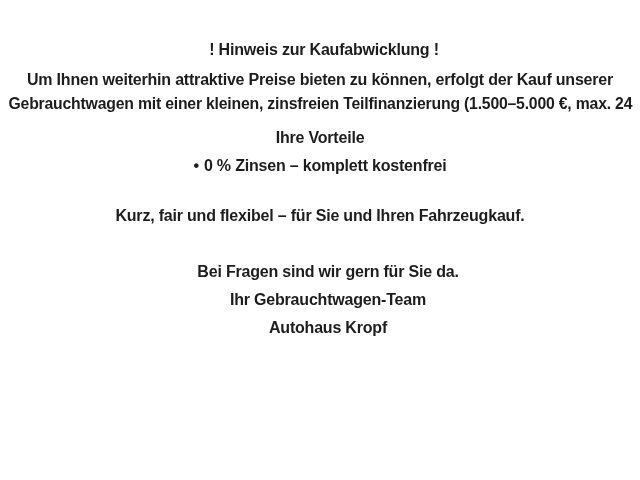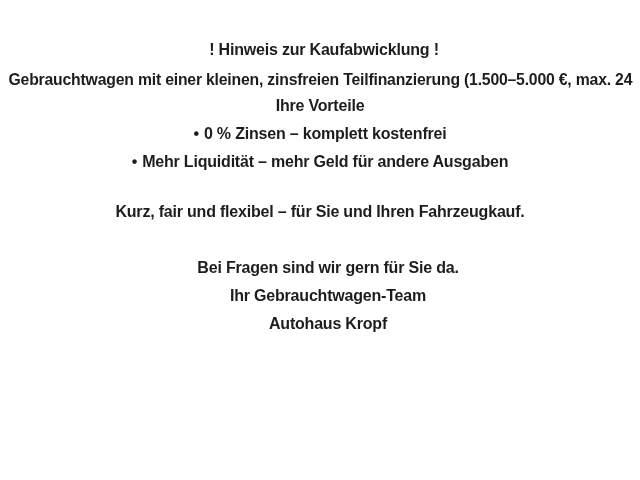--- a/index.html
+++ b/index.html
@@ -38,21 +38,21 @@
     margin: 0 0 8px 8px;
     font-size: 16px;
   }
   .intro .line {
     height: 24px;
     line-height: 24px;
   }
   .heading {
     height: 20px;
     line-height: 20px;
-    margin-top: 4px;
+    margin-top: 12px;
   }
   .benefits {
     list-style: none;
     margin: 4px 0 0 0;
     padding: 0;
   }
   .benefits .line {
     height: 28px;
     line-height: 28px;
   }
@@ -81,34 +81,34 @@
 <body>
 
 <div class="page">
 
   <div class="line title">
     <span class="txt">! Hinweis zur Kaufabwicklung !</span>
   </div>
 
   <div class="intro">
     <div class="line">
+      <span class="txt">Um Ihnen weiterhin attraktive Preise bieten zu können, erfolgt der Kauf unserer</span>
+    </div>
+    <div class="line">
       <span class="txt" style="transform: scaleX(0.9858);">Gebrauchtwagen mit einer kleinen, zinsfreien Teilfinanzierung (1.500–5.000 €, max. 24</span>
     </div>
   </div>
 
   <div class="line heading">
     <span class="txt">Ihre Vorteile</span>
   </div>
 
   <ul class="benefits">
     <li class="line">
       <span class="txt"><span class="bullet">•</span><span>0 % Zinsen – komplett kostenfrei</span></span>
-    </li>
-    <li class="line">
-      <span class="txt"><span class="bullet">•</span><span>Mehr Liquidität – mehr Geld für andere Ausgaben</span></span>
     </li>
   </ul>
 
   <div class="line summary">
     <span class="txt">Kurz, fair und flexibel – für Sie und Ihren Fahrzeugkauf.</span>
   </div>
 
   <div class="closing">
     <div class="line">
       <span class="txt">Bei Fragen sind wir gern für Sie da.</span>

